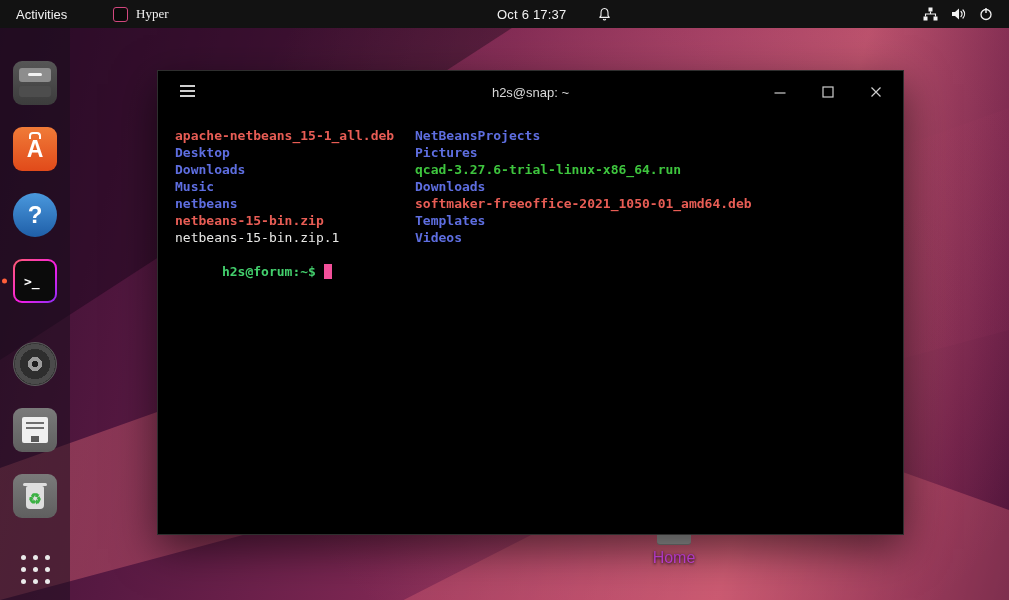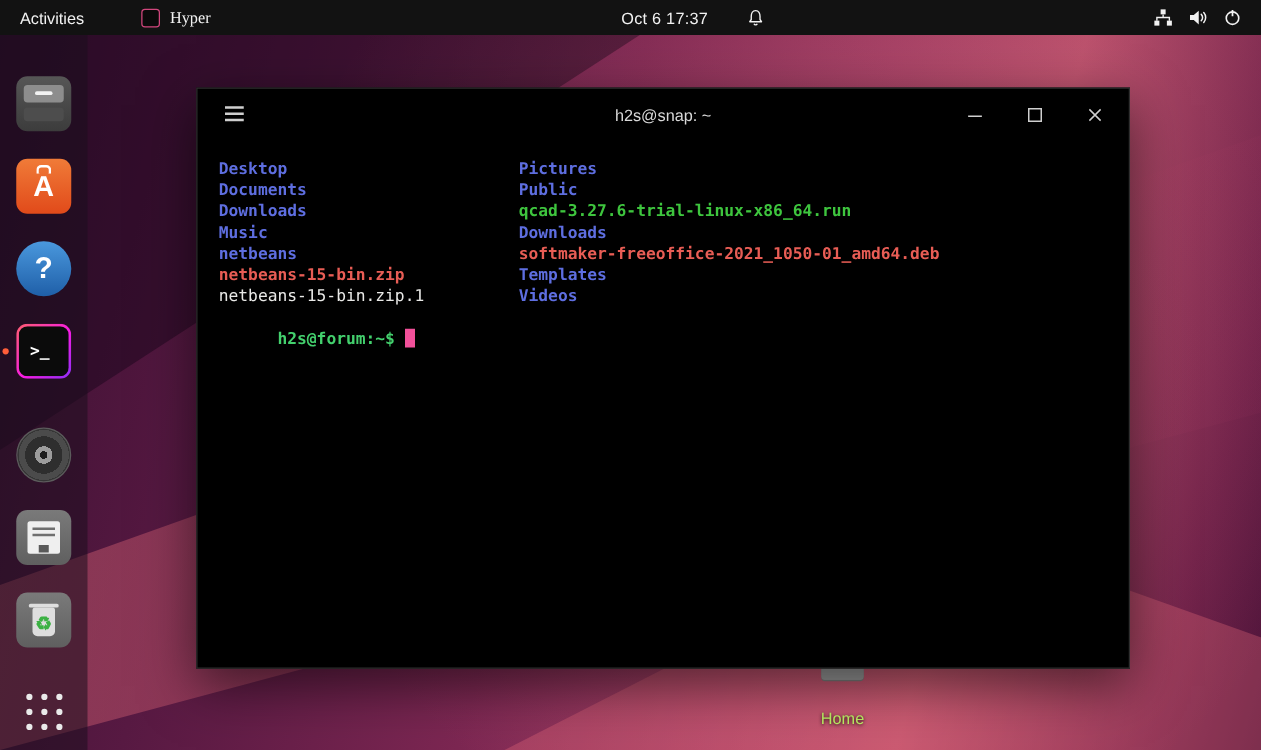--- a/index.html
+++ b/index.html
@@ -99,21 +99,21 @@
   .t-dir { color:var(--c-dir); font-weight:bold; }
   .t-archive { color:var(--c-archive); font-weight:bold; }
   .t-exec { color:var(--c-exec); font-weight:bold; }
   .t-plain { color:var(--c-plain); }
   .cmd { margin-left:8px; color:var(--c-plain); }
   .cursor { display:inline-block; width:8px; height:15px; background:var(--c-cursor);
     margin-left:8px; vertical-align:middle; transform:translateY(-1px); }
 
   
   .home-icon { position:absolute; left:645px; top:518px; width:58px; text-align:center; z-index:10; }
-  .home-label { margin-top:19px; color:#bef264; font-size:13px; text-shadow:0 1px 3px rgba(0,0,0,0.9); }
+  .home-label { margin-top:1px; color:#d946ef; font-size:16px; text-shadow:0 1px 3px rgba(0,0,0,0.9); }
 </style>
 </head>
 <body>
 
 <div class="wallpaper">
   <div class="wp-shape wp-b"></div>
   <div class="wp-shape wp-a"></div>
   <div class="wp-shape wp-c"></div>
   <div class="wp-shape wp-glow"></div>
 </div>
@@ -244,22 +244,22 @@
       </div>
       <div class="win-btn">
         <svg width="14" height="14" viewBox="0 0 14 14">
             <path d="M2.5 2.5 L11.5 11.5 M11.5 2.5 L2.5 11.5" stroke="#cfcfcf" stroke-width="1.2"></path>
           </svg>
       </div>
     </div>
   </div>
   <div class="term-body">
     <div>
+        <div class="term-line"><span class="term-cell t-archive col-left">apache-netbeans_15-1_all.deb</span><span class="term-cell t-dir">NetBeansProjects</span></div>
         <div class="term-line"><span class="term-cell t-dir col-left">Desktop</span><span class="term-cell t-dir">Pictures</span></div>
-        <div class="term-line"><span class="term-cell t-dir col-left">Documents</span><span class="term-cell t-dir">Public</span></div>
         <div class="term-line"><span class="term-cell t-dir col-left">Downloads</span><span class="term-cell t-exec">qcad-3.27.6-trial-linux-x86_64.run</span></div>
         <div class="term-line"><span class="term-cell t-dir col-left">Music</span><span class="term-cell t-dir">Downloads</span></div>
         <div class="term-line"><span class="term-cell t-dir col-left">netbeans</span><span class="term-cell t-archive">softmaker-freeoffice-2021_1050-01_amd64.deb</span></div>
         <div class="term-line"><span class="term-cell t-archive col-left">netbeans-15-bin.zip</span><span class="term-cell t-dir">Templates</span></div>
         <div class="term-line"><span class="term-cell t-plain col-left">netbeans-15-bin.zip.1</span><span class="term-cell t-dir">Videos</span></div>
       </div>
     <div class="term-line">
       <span class="t-prompt">h2s@forum:~$</span><span class="cursor"></span>
     </div>
   </div>

